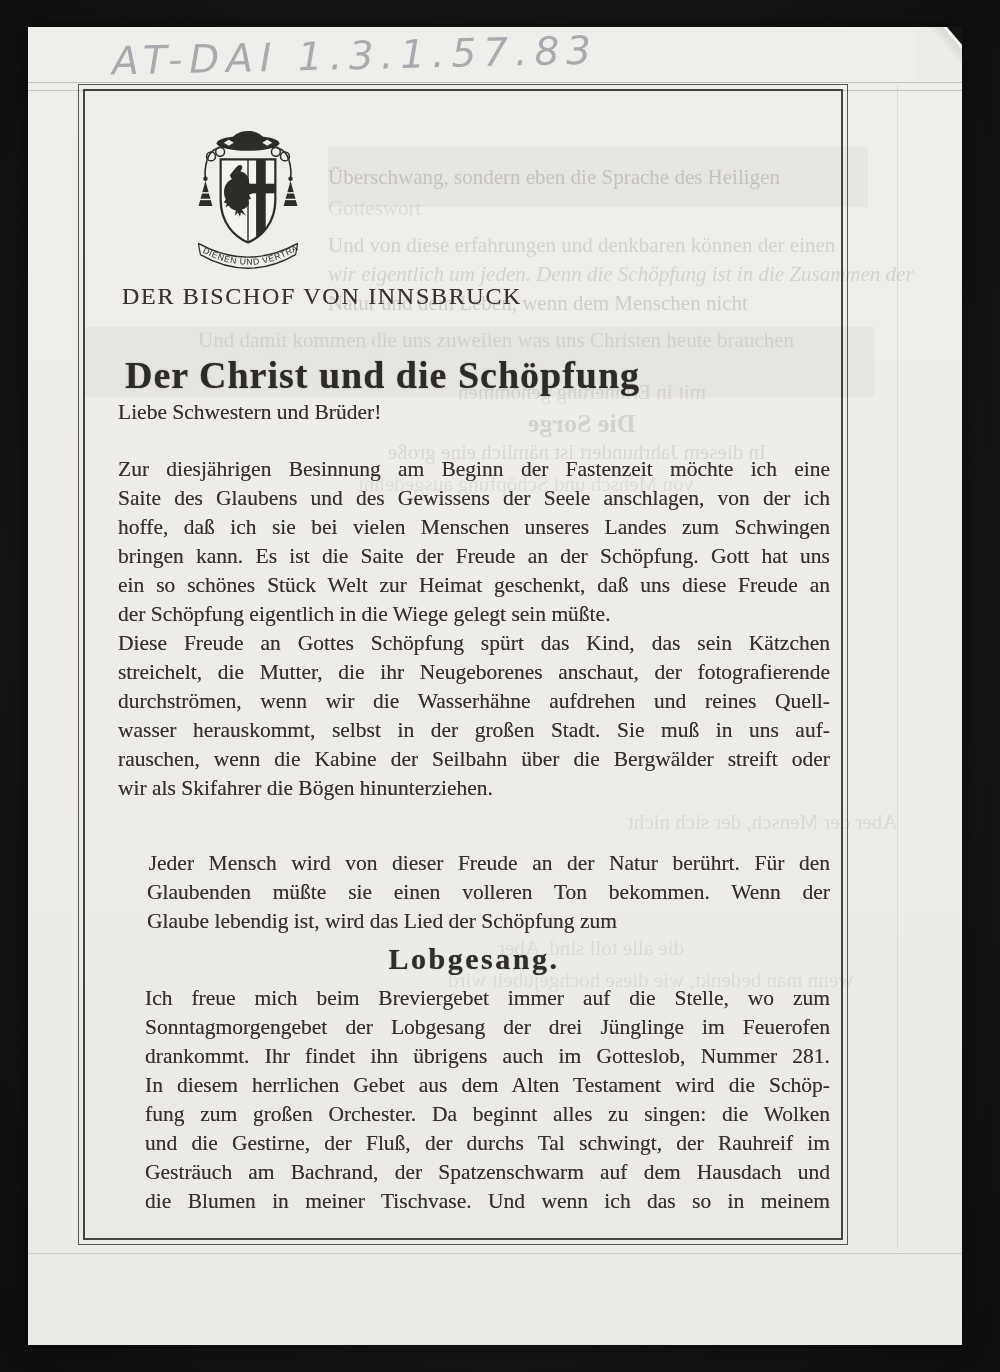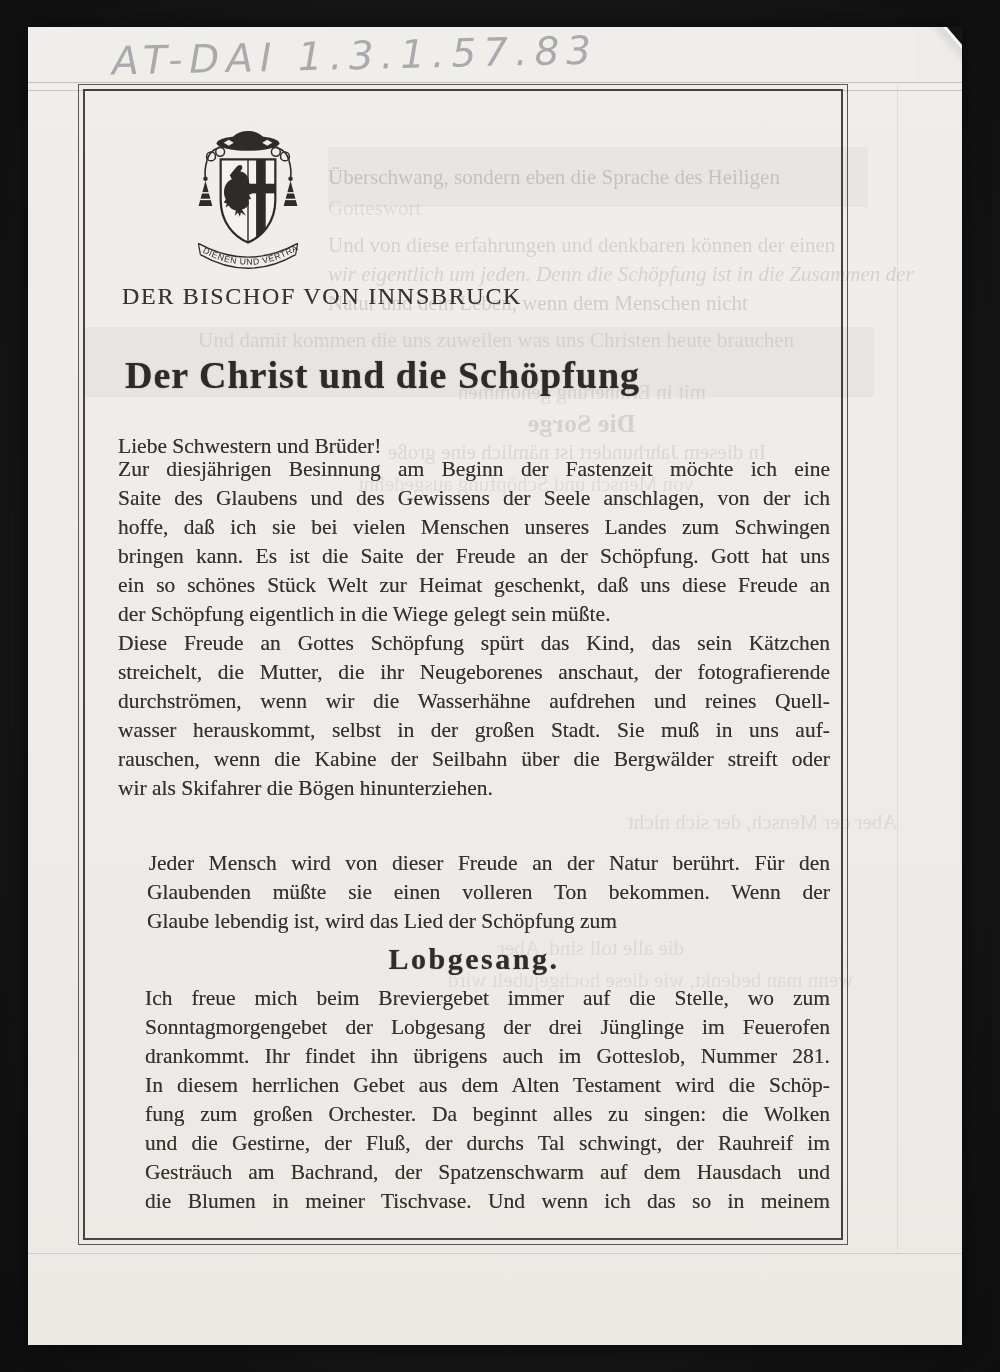--- a/index.html
+++ b/index.html
@@ -25,21 +25,21 @@
   .coa{position:absolute;left:158px;top:98px;width:124px;height:160px;}
   .sender{position:absolute;left:94px;top:256px;font-size:24px;letter-spacing:1.7px;
     color:#37342f;text-shadow:0 0 .5px rgba(55,52,47,.5);white-space:nowrap;}
   .doc-title{position:absolute;left:97px;top:296px;width:724px;
     font-size:38px;font-weight:bold;line-height:54px;letter-spacing:1px;
     color:#2d2b27;text-shadow:0 0 1.2px rgba(45,43,39,.6);white-space:nowrap;}
   .block{position:absolute;left:90px;width:712px;color:#34312c;
     font-size:21.5px;text-shadow:0 0 .6px rgba(52,49,44,.55);}
   .tline{height:29px;line-height:29px;text-align:justify;text-align-last:justify;overflow:hidden;}
   .tline.last{text-align-last:left;}
-  .salutation{top:407px;}
+  .salutation{top:373px;}
   .p1{top:428px;}
   .p2{top:602px;}
   .item{top:822px;padding-left:29px;width:683px;}
   .item .tline:first-child{text-indent:-29px;}
   .heading{position:absolute;left:90px;top:915px;width:712px;text-align:center;
     font-size:30px;font-weight:bold;letter-spacing:2.5px;color:#2f2d28;
     text-shadow:0 0 1px rgba(47,45,40,.6);}
   .p3{left:117px;top:957px;width:685px;}
   .bleed-layer{position:absolute;inset:0;pointer-events:none;}
   .bleed{position:absolute;font-size:21px;color:#605e58;filter:blur(.7px);

